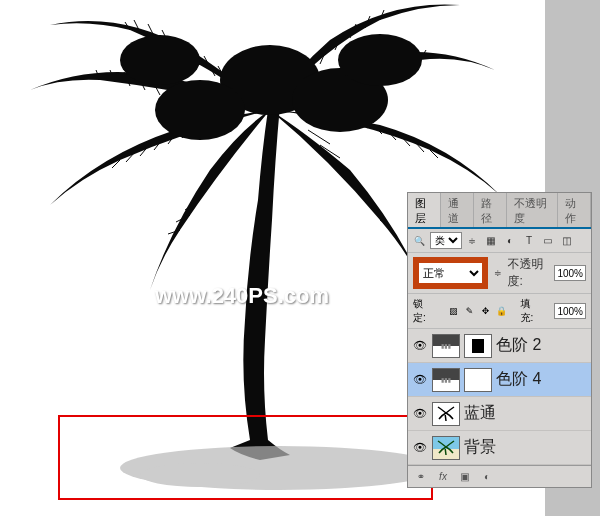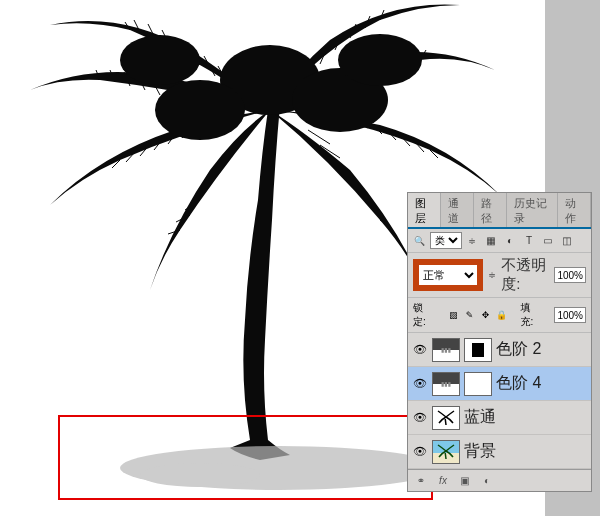--- a/index.html
+++ b/index.html
@@ -12,21 +12,21 @@
 .panel-tabs { display: flex; background: #c8c6c4; height: 36px; border-bottom: 2px solid #0369a1; }
 .panel-tab { padding: 3px 7px; color: #555; cursor: pointer; border-right: 1px solid #aaa; }
 .panel-tab.active { background: #d8d6d4; color: #000; }
 .filter-row { display: flex; align-items: center; padding: 3px 5px; gap: 3px; border-bottom: 1px solid #bbb; }
 .filter-icon { width: 14px; height: 14px; display: flex; align-items: center; justify-content: center; font-size: 9px; color: #444; }
 .filter-select { flex: 0 0 auto; width: 32px; height: 17px; font-size: 10px; background: #fff; border: 1px solid #888; }
 .icon-strip { display: flex; gap: 1px; }
 .icon-btn { width: 18px; height: 16px; border: 1px solid transparent; display: flex; align-items: center; justify-content: center; font-size: 10px; color: #333; cursor: pointer; }
 .blend-row { display: flex; align-items: center; padding: 3px 5px; gap: 4px; border-bottom: 1px solid #bbb; }
 .blend-select { width: 88px; height: 32px; font-size: 11px; background: #fff; border: 6px solid #c2410c; }
-.blend-label { font-size: 15px; color: #333; }
+.blend-label { font-size: 12px; color: #333; }
 .pct-input { width: 32px; height: 16px; font-size: 10px; border: 1px solid #888; padding: 0 2px; text-align: right; }
 .lock-row { display: flex; align-items: center; padding: 3px 5px; gap: 12px; border-bottom: 1px solid #bbb; font-size: 10px; }
 .lock-icons { display: flex; gap: 2px; }
 .lock-ic { width: 14px; height: 14px; display: flex; align-items: center; justify-content: center; font-size: 9px; }
 .layers { max-height: 145px; overflow: hidden; }
 .layer-row { display: flex; align-items: center; height: 34px; border-bottom: 1px solid #c4c2c0; padding: 0 4px; gap: 4px; }
 .layer-row.selected { background: #a8c8ef; }
 .vis { width: 16px; height: 16px; display: flex; align-items: center; justify-content: center; }
 .thumb { width: 28px; height: 24px; border: 1px solid #666; display: flex; align-items: center; justify-content: center; font-size: 8px; background: #fff; }
 .thumb.adj { background: linear-gradient(180deg, #444 0%, #444 50%, #fff 50%, #fff 100%); }
@@ -64,29 +64,30 @@
       <ellipse cx="200" cy="110" rx="45" ry="30" fill="#0a0a0a"></ellipse>
       <ellipse cx="340" cy="100" rx="48" ry="32" fill="#0a0a0a"></ellipse>
       <ellipse cx="160" cy="60" rx="40" ry="25" fill="#0a0a0a"></ellipse>
       <ellipse cx="380" cy="60" rx="42" ry="26" fill="#0a0a0a"></ellipse>
     </g>
     <g fill="#b8b8b8" opacity="0.7">
       <ellipse cx="280" cy="468" rx="160" ry="22"></ellipse>
       <ellipse cx="200" cy="475" rx="60" ry="12"></ellipse>
     </g>
   </svg>
+  <div class="watermark">www.240PS.com</div>
   <div class="annotation-box"></div>
 </div>
 
 <div class="panel">
   <div class="panel-tabs">
     <div class="panel-tab active">图层</div>
     <div class="panel-tab">通道</div>
     <div class="panel-tab">路径</div>
-    <div class="panel-tab">历史记录</div>
+    <div class="panel-tab">不透明度</div>
     <div class="panel-tab">动作</div>
   </div>
 
   <div class="filter-row">
     <span class="filter-icon">🔍</span>
     <select class="filter-select">
       <option>类型</option>
     </select>
     <span class="filter-icon">≑</span>
     <div class="icon-strip">

